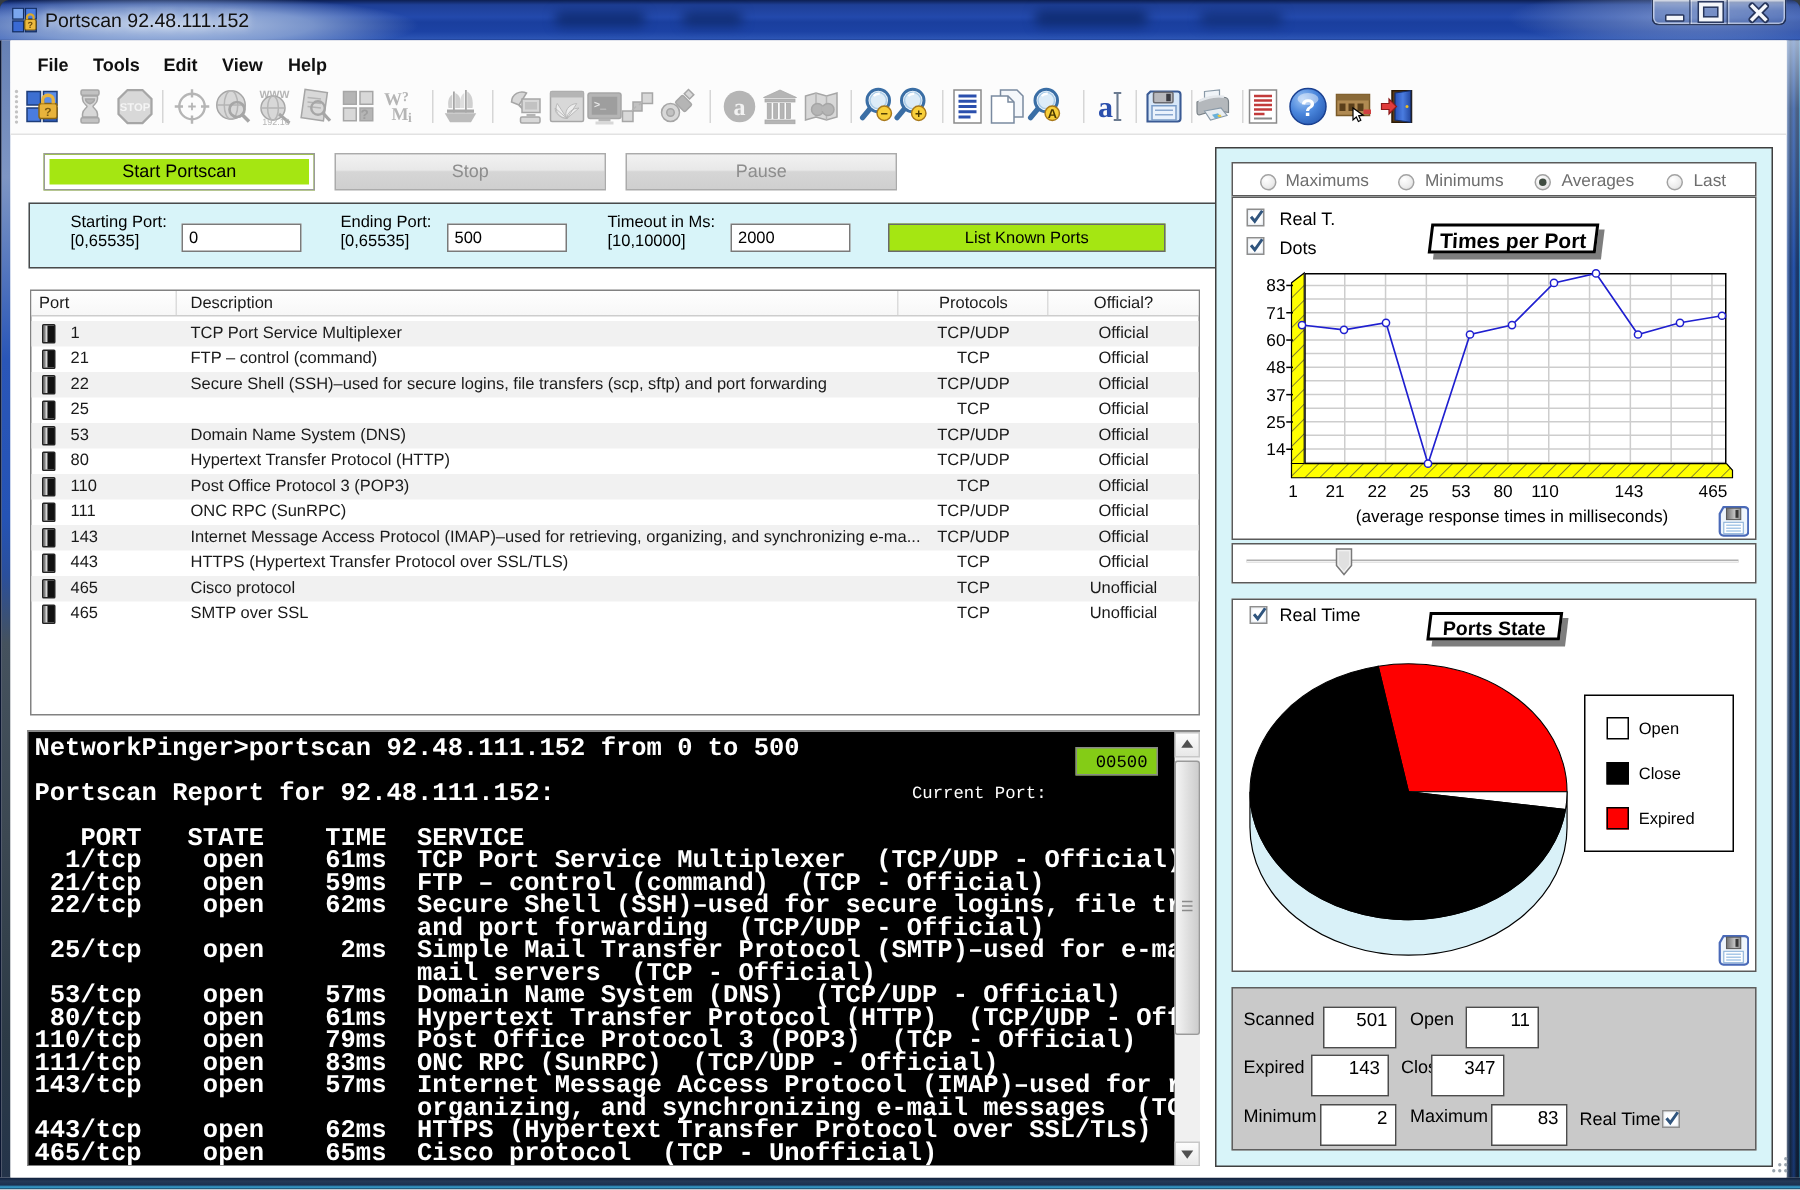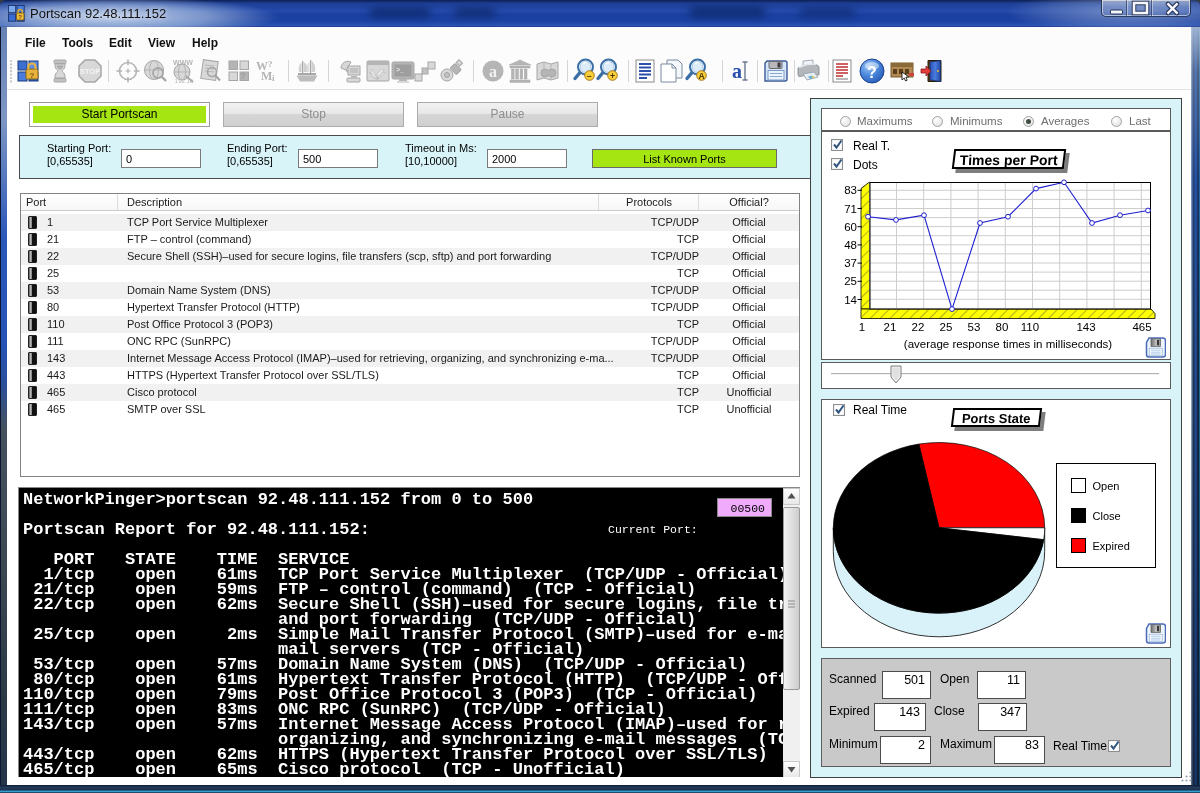--- a/index.html
+++ b/index.html
@@ -51,28 +51,28 @@
 .inbox { position:absolute; top:13px; width:80px; height:19px; background:#fff; border:1px solid #7a7a7a; font-size:11px; padding:3px 0 0 4px; }
 #lkp { position:absolute; left:572px; top:13px; width:185px; height:19px; background:#a5e612; border:1px solid #6a6a6a; text-align:center; font-size:11px; padding-top:3px; }
 
 #grid { position:absolute; left:20px; top:193px; width:780px; height:284px; border:1px solid #828282; background:#fff; font-size:11px; color:#1a1a1a; }
 #grid-head { position:absolute; left:0; top:0; width:778px; height:17px; background:linear-gradient(180deg,#ffffff,#f7f7f7); border-bottom:1px solid #cdcdcd; }
 .hcol { position:absolute; top:0; height:16px; border-right:1px solid #dcdcdc; }
 .grow { position:absolute; left:0; width:778px; height:17px; }
 .grow.alt { background:#f1f1f1; }
 .gport { position:absolute; left:26px; top:2px; }
 .gdesc { position:absolute; left:106px; top:2px; }
-.gprot { position:absolute; left:578px; top:2px; width:100px; text-align:right; }
+.gprot { position:absolute; left:578px; top:2px; width:100px; text-align:center; }
 .goff { position:absolute; left:678px; top:2px; width:100px; text-align:center; }
 .picon { position:absolute; left:7px; top:2px; width:9px; height:13px; background:linear-gradient(90deg,#555 0%,#ddd 30%,#111 45%,#111 100%); border:1px solid #222; border-radius:1px; }
 
 #term { position:absolute; left:18px; top:487px; width:782px; height:290px; background:#000; border-top:1px solid #898989; border-left:1px solid #898989; overflow:hidden; }
 #term pre { font-family:Liberation Mono, monospace; font-size:17px; font-weight:bold; color:#fff; line-height:15px; position:absolute; left:4px; top:4px; white-space:pre; }
 #curport-lab { position:absolute; left:589px; top:13px; font-family:"Liberation Mono",monospace; font-weight:normal; font-size:11.5px; color:#fff;margin-top:22px; }
-#curport-box { position:absolute; left:698px; top:10px; width:55px; height:19px; background:#f0abfc; border:1px solid #888; font-family:"Liberation Mono",monospace; font-size:11.5px; color:#000; text-align:right; padding:3px 6px 0 0; }
+#curport-box { position:absolute; left:698px; top:10px; width:55px; height:19px; background:#84cc16; border:1px solid #888; font-family:"Liberation Mono",monospace; font-size:11.5px; color:#000; text-align:right; padding:3px 6px 0 0; }
 #term-sb { position:absolute; left:764px; top:0px; width:17px; height:290px; background:#f0f0f0; }
 
 .cyanpanel { position:absolute; }
 #rcontainer { position:absolute; left:810px; top:98px; width:372px; height:680px; background:#d8f4f9; border:1px solid #3f3f3f; }
 .whitebox { position:absolute; background:#fff; border:1px solid #5a5a5a; }
 #p1 { left:816px; top:100px; width:360px; height:292px; }
 #p2 { left:816px; top:395px; width:360px; height:261px; }
 #p3 { position:absolute; left:821px; top:658px; width:350px; height:109px; background:#c9c9c9; border:1px solid #5e5e5e; }
 
 .radio { position:absolute; width:11px; height:11px; border-radius:50%; border:1px solid #a2a2a2; background:radial-gradient(circle at 35% 30%, #fff 0%, #ececec 60%, #d5d5d5 100%); }
@@ -771,21 +771,21 @@
       </svg>
   </div>
   <div id="p3">
     <div class="slab" style="left:7px;top:13px">Scanned</div>
     <div class="sbox" style="left:60px;top:12px;width:49px">501</div>
     <div class="slab" style="left:118px;top:13px">Open</div>
     <div class="sbox" style="left:155px;top:12px;width:49px">11</div>
     <div class="slab" style="left:7px;top:45px">Expired</div>
     <div class="sbox" style="left:52px;top:44px;width:52px">143</div>
     <div class="slab" style="left:112px;top:45px">Close</div>
-    <div class="sbox" style="left:156px;top:44px;width:49px">347</div>
+    <div class="sbox" style="left:132px;top:44px;width:49px">347</div>
     <div class="slab" style="left:7px;top:78px">Minimum</div>
     <div class="sbox" style="left:58px;top:77px;width:51px">2</div>
     <div class="slab" style="left:118px;top:78px">Maximum</div>
     <div class="sbox" style="left:172px;top:77px;width:51px">83</div>
     <div class="slab" style="left:231px;top:80px">Real Time</div>
     <div class="cb" style="left:286px;top:81px">
         <svg width="14" height="14" viewBox="0 0 14 14">
           <path d="M3 6.5 L5.5 9.5 L10.5 2.5" fill="none" stroke="#30557e" stroke-width="2"></path>
         </svg>
       </div>

